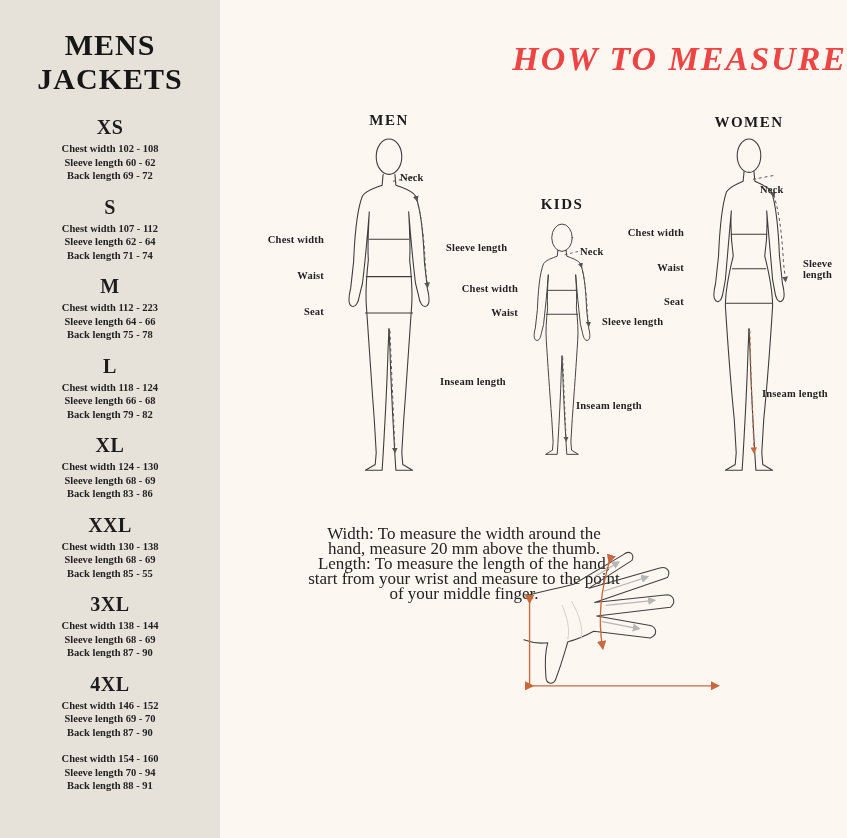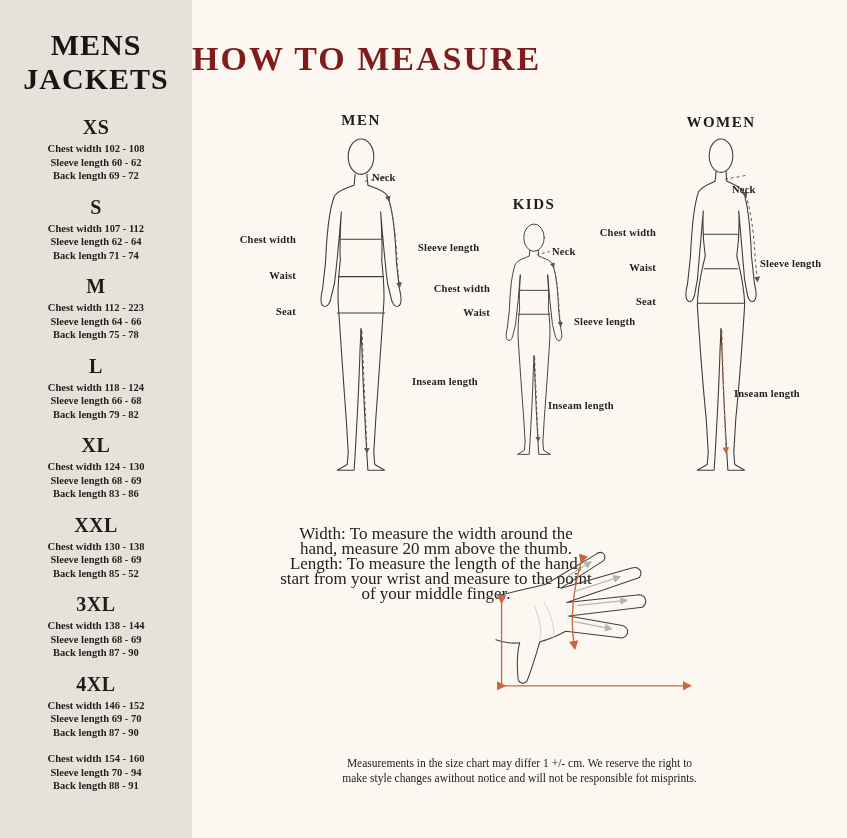--- a/index.html
+++ b/index.html
@@ -1,34 +1,34 @@
 <!DOCTYPE html>
 <html><head>
 <meta charset="utf-8">
 <style>
   html,body{margin:0;padding:0;background:#fff;}
   #page{position:relative;width:847px;height:838px;display:flex;overflow:hidden;
         font-family:"Liberation Serif","DejaVu Serif",serif;color:#1c1c1c;background:#fcf8f1;}
 
   
-  .sidebar{flex:none;width:192px;background:#e6e2da;box-sizing:border-box;
+  .sidebar{flex:none;width:220px;background:#e6e2da;box-sizing:border-box;
            padding:28px 8px 0;text-align:center;}
   .sidebar-title{font-size:30px;line-height:34px;letter-spacing:1px;font-weight:700;
                  margin:0 0 20px;white-space:pre-line;color:#161616;}
   .size-block{margin-bottom:13px;}
   .size-label{font-size:20px;font-weight:700;margin-bottom:3px;letter-spacing:.5px;}
   .size-row{font-size:10.5px;font-weight:700;line-height:13.5px;color:#222;}
 
   
   .main{flex:1;position:relative;background:#fcf8f1;}
-  .main-title{position:absolute;top:40px;left:0;right:0;margin:0;text-align:left;
-              font-size:34px;font-weight:600;letter-spacing:2px;color:#7f1d1d;}
+  .main-title{position:absolute;top:40px;left:0;right:0;margin:0;text-align:right;
+              font-size:34px;font-weight:600;letter-spacing:2px;color:#ef4444;font-style:italic;}
   .canvas{position:absolute;inset:0;border-radius:6px;}
   .fig-h{position:absolute;font-size:15px;font-weight:700;letter-spacing:1.5px;text-align:center;}
-  .flabel{position:absolute;font-size:10.5px;font-weight:600;letter-spacing:.2px;color:#222;}
+  .flabel{position:absolute;font-size:10.5px;font-weight:600;letter-spacing:.2px;color:#222;text-align:center;}
   .flabel.r{text-align:right;}
   .figsvg{position:absolute;}
   .hand-note{position:absolute;left:88px;top:526px;width:312px;text-align:center;
              font-size:17px;line-height:15px;white-space:pre-line;color:#222;}
   .footer-note{position:absolute;left:0;right:0;top:756px;text-align:center;
                font-size:11.5px;line-height:15px;white-space:pre-line;color:#222;}
 </style>
 </head>
 <body>
 
@@ -71,21 +71,21 @@
         <div class="size-label">XL</div>
         <div class="size-row">Chest width 124 - 130</div>
         <div class="size-row">Sleeve length 68 - 69</div>
         <div class="size-row">Back length 83 - 86</div>
       </div>
 
       <div class="size-block">
         <div class="size-label">XXL</div>
         <div class="size-row">Chest width 130 - 138</div>
         <div class="size-row">Sleeve length 68 - 69</div>
-        <div class="size-row">Back length 85 - 52</div>
+        <div class="size-row">Back length 85 - 55</div>
       </div>
 
       <div class="size-block">
         <div class="size-label">3XL</div>
         <div class="size-row">Chest width 138 - 144</div>
         <div class="size-row">Sleeve length 68 - 69</div>
         <div class="size-row">Back length 87 - 90</div>
       </div>
 
       <div class="size-block">
@@ -230,18 +230,16 @@
           <path d="M92,62 L140,57" marker-end="url(#ah-g)"></path>
           <path d="M88,79 L124,86" marker-end="url(#ah-g)"></path>
         </g>
         <g fill="none" stroke="#c8683c" stroke-width="1.4" stroke-linecap="round">
           <path d="M96,14 C87,44 83,74 88,104" marker-start="url(#ah-o)" marker-end="url(#ah-o)"></path>
           <path d="M12,56 L12,146" marker-start="url(#ah-o)"></path>
           <path d="M12,146 L206,146" marker-start="url(#ah-o)" marker-end="url(#ah-o)"></path>
         </g>
       </svg>
 
-      <div class="footer-note">Measurements in the size chart may differ 1 +/- cm. We reserve the right to
-make style changes awithout notice and will not be responsible fot misprints.</div>
 
     </div>
   </main>
 </div>
 
 </body></html>

